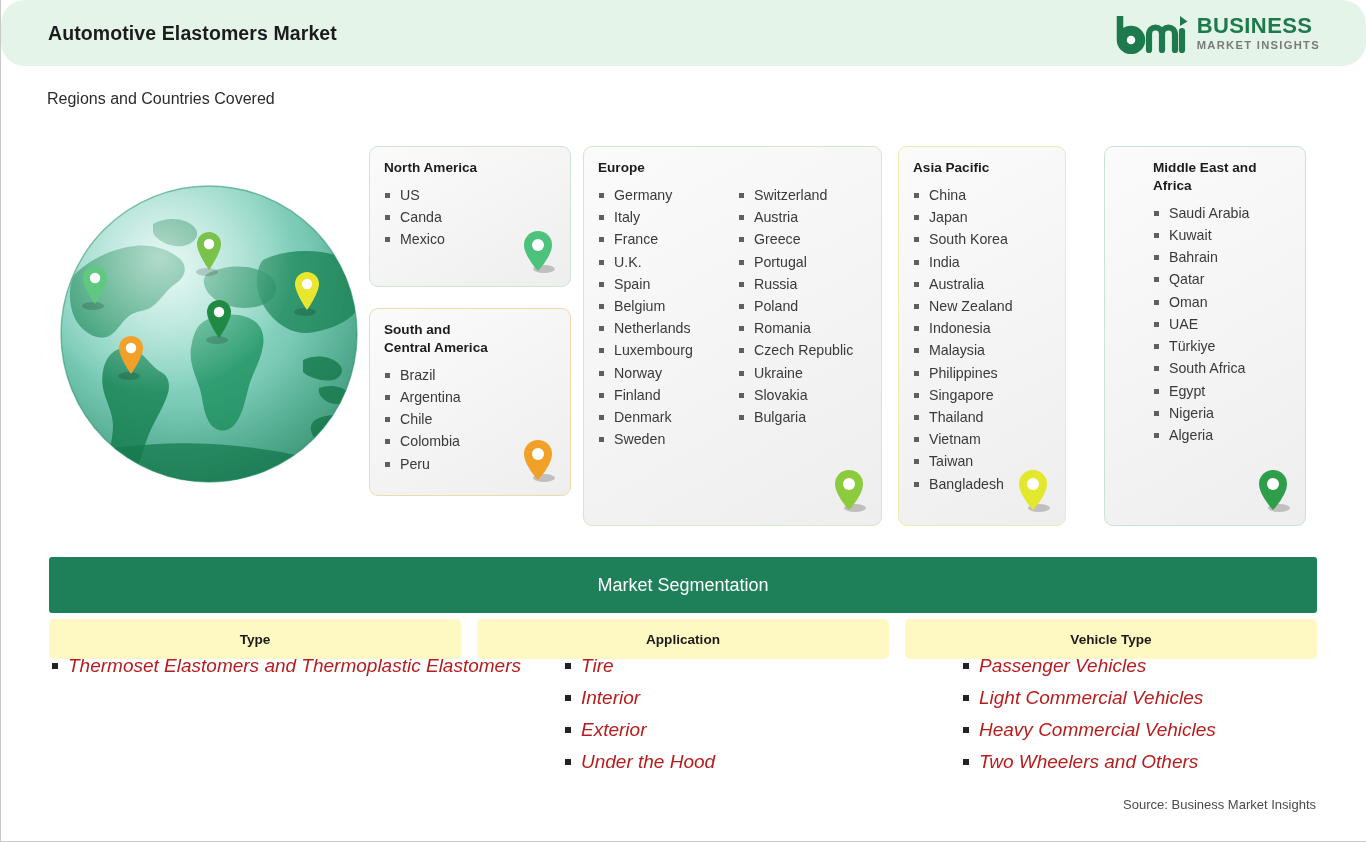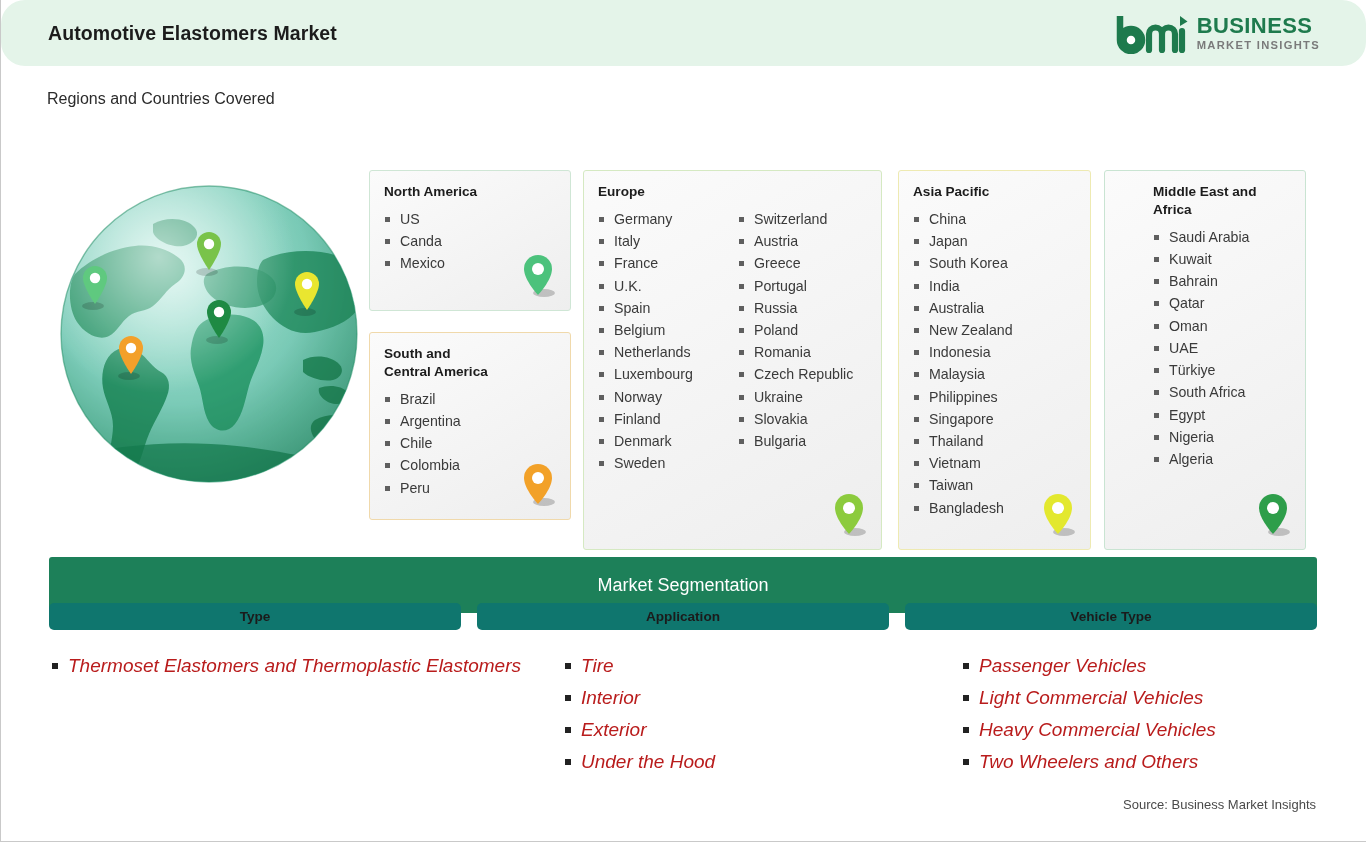--- a/index.html
+++ b/index.html
@@ -95,26 +95,25 @@
   .globe-wrap {
     position: absolute;
     left: 57px; top: 182px;
     width: 305px; height: 305px;
   }
 
   
   .region-box {
     position: absolute;
     box-sizing: border-box;
-    border-radius: 3px;
+    border-radius: 9px;
     background: linear-gradient(150deg, #fbfbfb 0%, #f4f4f4 55%, #eeeeee 100%);
     border: 1px solid #cfe6d5;
     padding: 12px 14px 10px 14px;
     overflow: hidden;
-    margin-top: 24px;
   }
   .region-title {
     font-size: 13.6px;
     font-weight: bold;
     color: #1c1c1c;
     margin-bottom: 7px;
     line-height: 1.32;
   }
   .region-cols {
     display: flex;
@@ -146,21 +145,21 @@
     position: absolute;
     right: 14px;
     bottom: 9px;
     width: 36px;
     height: 48px;
   }
 
   #box-na      { left: 369px; top: 146px; width: 202px; height: 141px; border-color: #cfe6d5; }
   #box-sca     { left: 369px; top: 308px; width: 202px; height: 188px; border-color: #f0d9ab; }
   #box-eu      { left: 583px; top: 146px; width: 299px; height: 380px; border-color: #d5e9c2; }
-  #box-ap      { left: 898px; top: 146px; width: 193px; height: 380px; border-color: #eeeab2; }
+  #box-ap      { left: 898px; top: 146px; width: 168px; height: 380px; border-color: #eeeab2; }
   #box-mea     { left: 1104px; top: 146px; width: 202px; height: 380px; border-color: #c9e4d2; padding-left: 48px; }
 
   #box-eu .region-list.col1 { width: 140px; }
 
   
   .seg-header {
     position: absolute;
     left: 49px; top: 557px;
     width: 1268px; height: 56px;
     background: #1d8059;
@@ -172,30 +171,31 @@
     font-size: 18px;
   }
   .seg-subheaders {
     position: absolute;
     left: 49px; top: 603px;
     width: 1268px;
     display: flex;
     gap: 16px;
   }
   .seg-sub {
-    height: 27px;
-    background: #0f766e;
+    height: 40px;
+    background: #fef9c3;
     border-radius: 5px;
     display: flex;
     align-items: center;
     justify-content: center;
     font-size: 13.6px;
     font-weight: bold;
     color: #1b1b1b;
     flex: 1;
+    margin-top: 16px;
   }
   .seg-columns {
     position: absolute;
     left: 49px; top: 650px;
     width: 1268px;
     display: flex;
     gap: 16px;
   }
   .seg-col {
     flex: 1;

